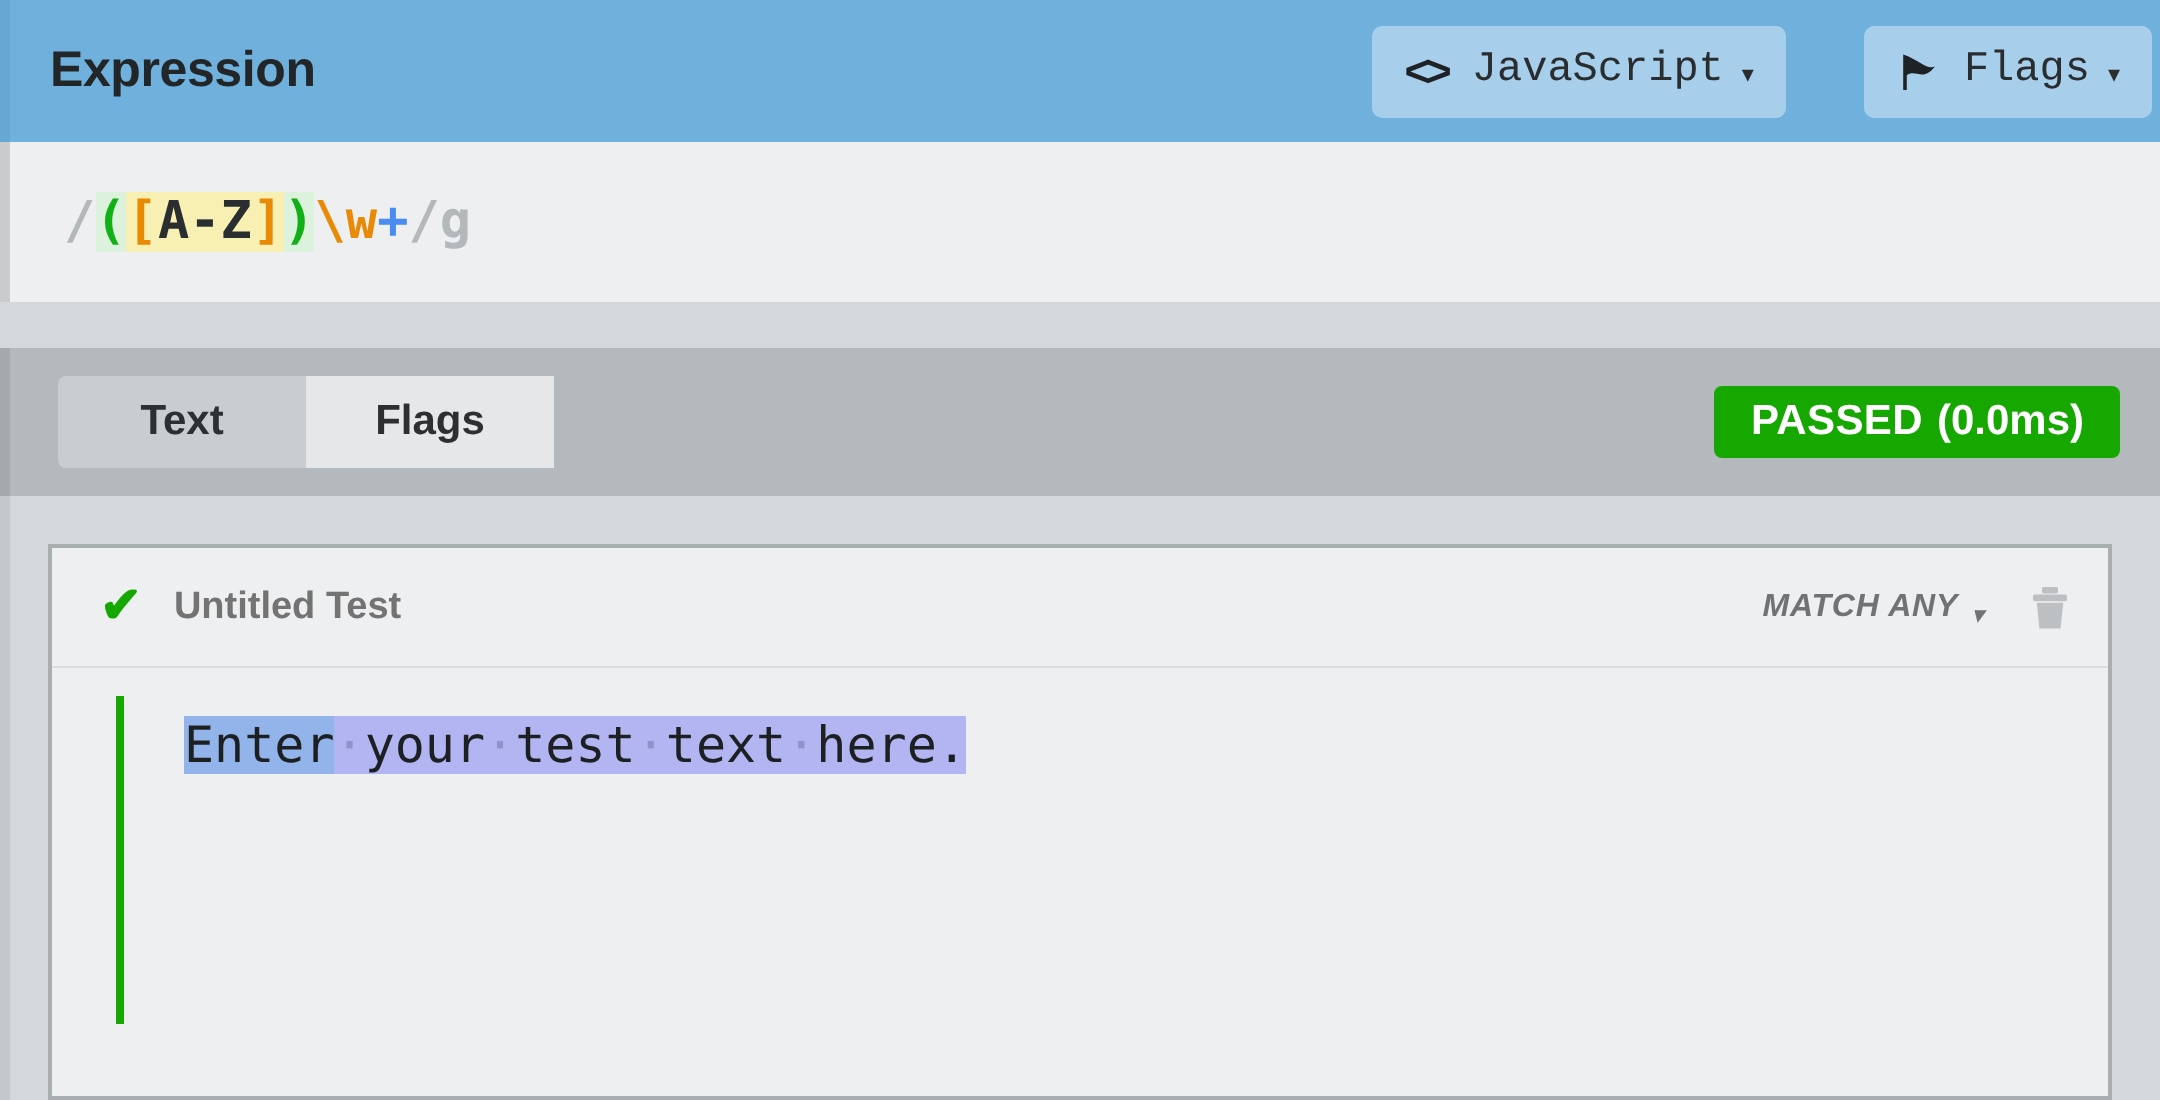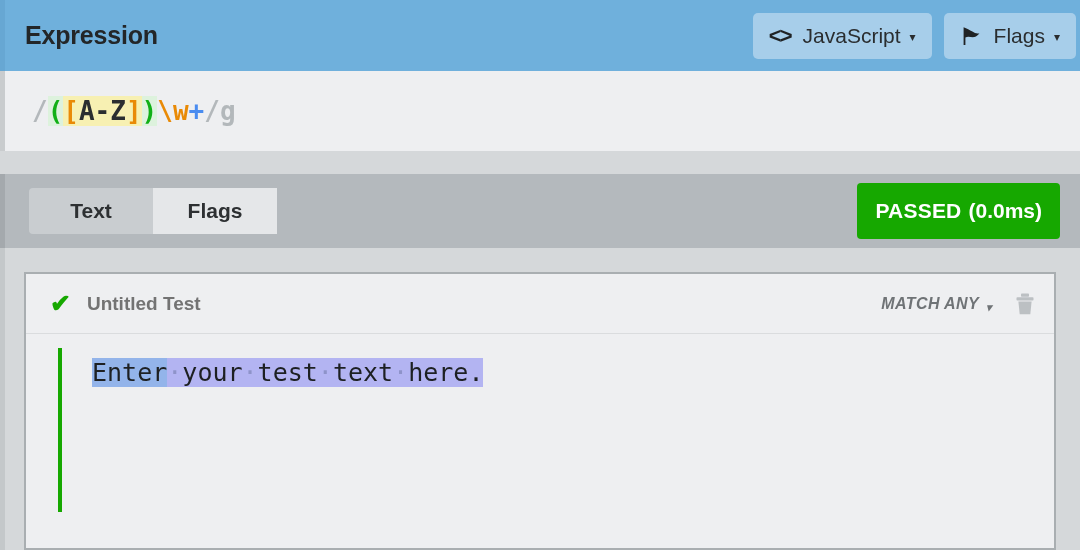--- a/index.html
+++ b/index.html
@@ -26,20 +26,21 @@
   .header {
     position: absolute;
     left: 0; top: 0;
     width: 1080px;
     height: 71px;
     background: #6fb0dc;
     box-sizing: border-box;
     border-left: 5px solid #67a7d3;
     display: flex;
     align-items: center;
+    gap: 27px;
   }
   .header-title {
     margin-left: 20px;
     font-size: 25px;
     font-weight: bold;
     color: #232628;
     letter-spacing: -0.2px;
   }
   .header-spacer { flex: 1 1 auto; }
 
@@ -53,20 +54,21 @@
     margin-right: 12px;
     cursor: pointer;
     user-select: none;
   }
   .hdr-btn:last-child { margin-right: 4px; }
   .hdr-btn-label {
     font-size: 21px;
     font-weight: normal;
     color: #2a2d2f;
     margin-left: 12px;
+    font-family: Liberation Mono, monospace;
   }
   .hdr-caret {
     margin-left: 9px;
     font-size: 12px;
     color: #2a2d2f;
     line-height: 1;
     position: relative;
     top: 1px;
   }
   .icon-code {
@@ -136,21 +138,21 @@
     color: #2d3032;
     cursor: pointer;
     user-select: none;
   }
   .tab.inactive { background: #c9cdd0; }
   .tab.active   { background: #e5e7e9; }
   .tab:first-of-type { margin-left: 24px; border-radius: 4px 0 0 4px; }
   .tabbar-spacer { flex: 1 1 auto; }
 
   .status-badge {
-    height: 56px;
+    height: 36px;
     background: #16a800;
     border-radius: 4px;
     display: flex;
     align-items: center;
     padding: 0 18px;
     margin-right: 20px;
     color: #ffffff;
     user-select: none;
   }
   .status-label {

